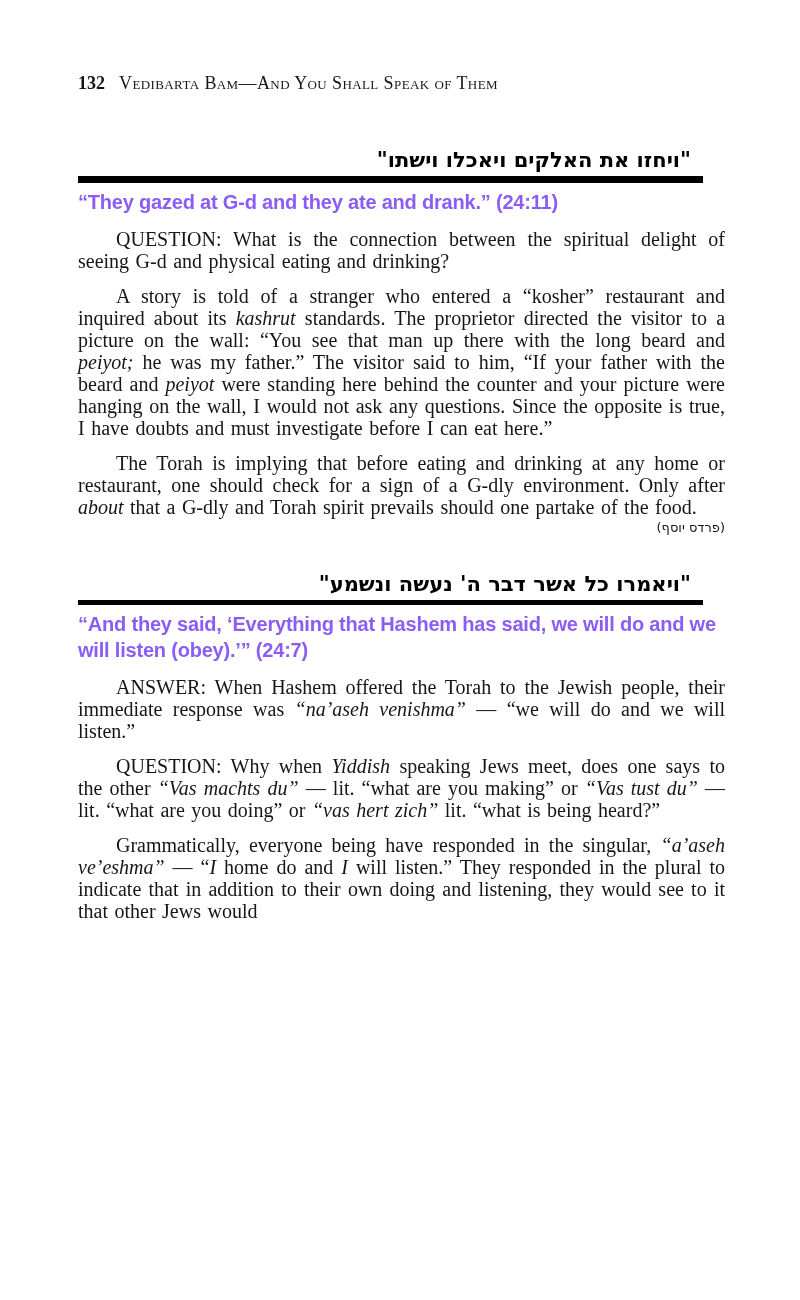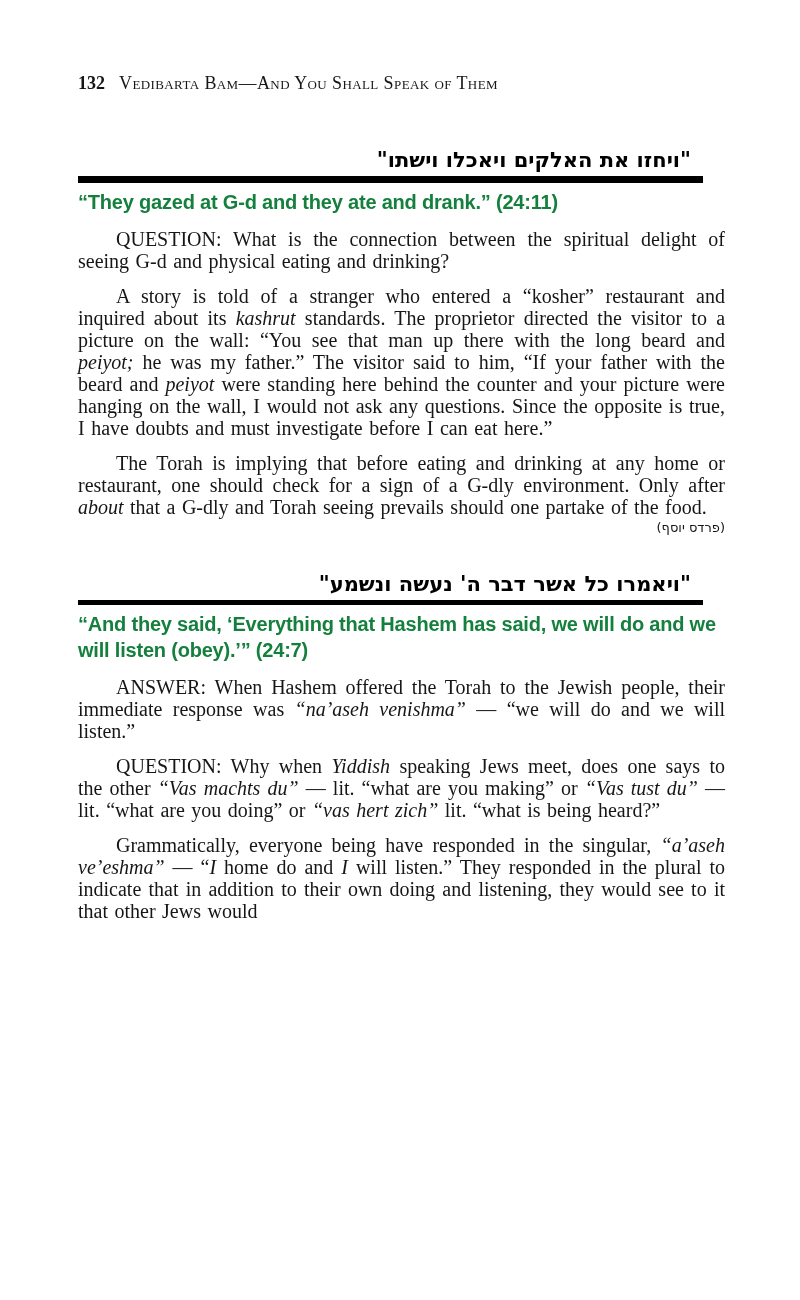--- a/index.html
+++ b/index.html
@@ -54,21 +54,21 @@
   }
   .section-rule.thin {
     height: 5px;
   }
   .verse-heading {
     font-family: "Liberation Sans", sans-serif;
     font-weight: 700;
     font-size: 20px;
     line-height: 26px;
     letter-spacing: -0.2px;
-    color: #15803d;
+    color: #8b5cf6;
     margin-top: 6px;
   }
   .paragraphs .para {
     margin: 13px 0 0 0;
     text-indent: 38px;
     text-align: justify;
     font-size: 20px;
     line-height: 22px;
     word-spacing: 1.5px;
   }
@@ -98,21 +98,21 @@
 
   <div class="section">
     <div class="section-head">
       <div class="hebrew-verse">"ויחזו את האלקים ויאכלו וישתו"</div>
       <div class="section-rule"></div>
     </div>
     <div class="verse-heading">“They gazed at G-d and they ate and drank.” (24:11)</div>
     <div class="paragraphs">
         <p class="para"><span>QUESTION: What is the connection between the spiritual delight of seeing G-d and physical eating and drinking?</span></p>
         <p class="para"><span>A story is told of a stranger who entered a “kosher” restaurant and inquired about its </span><i>kashrut</i><span> standards. The proprietor directed the visitor to a picture on the wall: “You see that man up there with the long beard and </span><i>peiyot;</i><span> he was my father.” The visitor said to him, “If your father with the beard and </span><i>peiyot</i><span> were standing here behind the counter and your picture were hanging on the wall, I would not ask any questions. Since the opposite is true, I have doubts and must investigate before I can eat here.”</span></p>
-        <p class="para"><span>The Torah is implying that before eating and drinking at any home or restaurant, one should check for a sign of a G-dly environment. Only after </span><i>about</i><span> that a G-dly and Torah seeing prevails should one partake of the food.</span></p>
+        <p class="para"><span>The Torah is implying that before eating and drinking at any home or restaurant, one should check for a sign of a G-dly environment. Only after </span><i>about</i><span> that a G-dly and Torah spirit prevails should one partake of the food.</span></p>
       </div>
     <div class="attribution-wrap">
       <span class="attribution">(פרדס יוסף)</span>
     </div>
   </div>
 
   <div class="section">
     <div class="section-head">
       <div class="hebrew-verse">"ויאמרו כל אשר דבר ה' נעשה ונשמע"</div>
       <div class="section-rule thin"></div>

